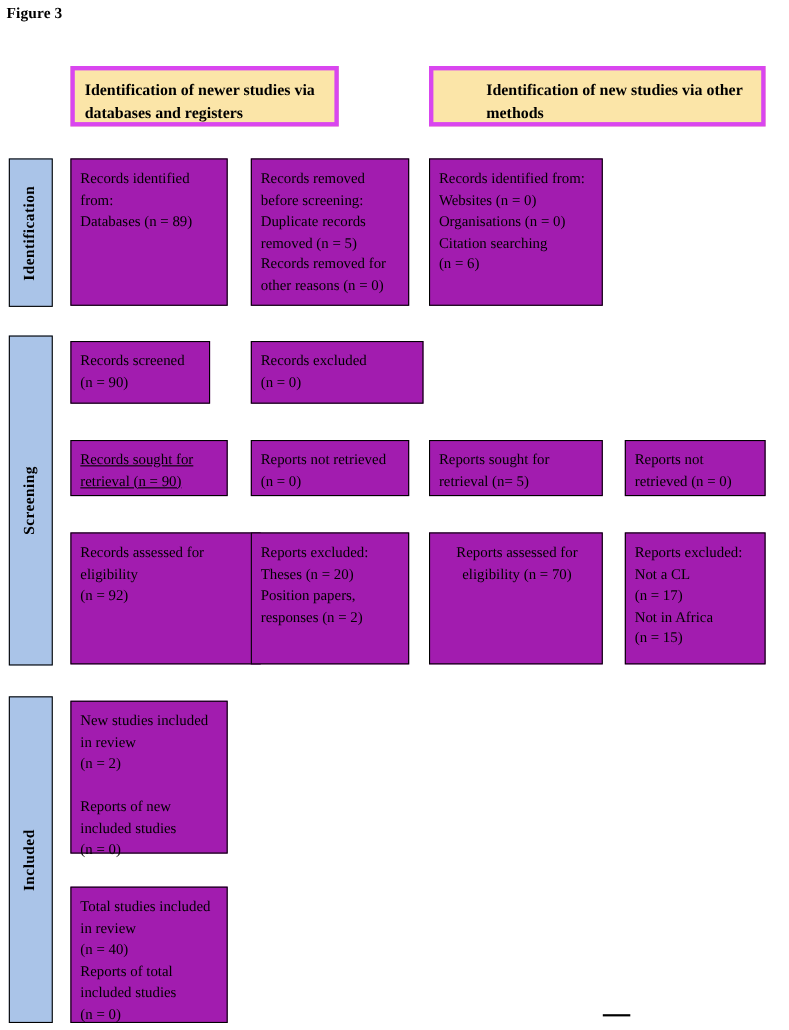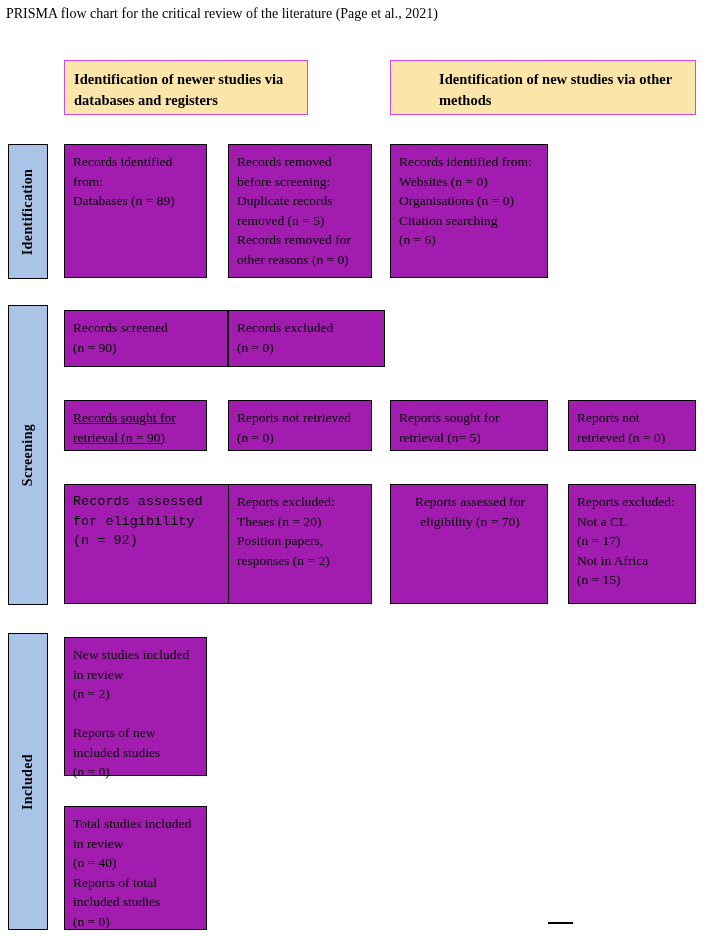--- a/index.html
+++ b/index.html
@@ -30,21 +30,21 @@
   }
   .caption-sub {
     font-size: 14px;
     line-height: 18px;
     margin-top: 1px;
   }
 
   .hdr {
     position: absolute;
     background: #fbe5a8;
-    border: 1px solid #d946ef;
+    border: 4px solid #d946ef;
     box-sizing: border-box;
     font-weight: bold;
     font-size: 14.5px;
     line-height: 21px;
     padding: 8px 0 0 9px;
   }
   #hdr-databases { left: 64px;  top: 60px; width: 244px; height: 55px; }
   #hdr-other     { left: 390px; top: 60px; width: 306px; height: 55px; padding-left: 48px; }
 
   .band {
@@ -81,21 +81,21 @@
   .stub {
     position: absolute;
     background: #000000;
     height: 2px;
   }
 </style>
 </head>
 <body>
 
 <div class="caption-block">
-  <div class="caption-sub">PRISMA flow chart for the critical review of the literature (Page et al., 2021)</div>
+  <div class="caption-title">Figure 3</div>
 </div>
 
 <div class="hdr" id="hdr-databases">Identification of newer studies via databases and registers</div>
 <div class="hdr" id="hdr-other">Identification of new studies via other methods</div>
 
 <div class="band" id="band-identification">
   <span class="band-label">Identification</span>
 </div>
 <div class="band" id="band-screening">
   <span class="band-label">Screening</span>
@@ -108,32 +108,32 @@
 Databases (n = 89)</div>
 <div class="box" style="left:228px; top:144px; width:144px; height:134px;">Records removed before screening:
 Duplicate records removed (n = 5)
 Records removed for other reasons (n = 0)</div>
 <div class="box" style="left:390px; top:144px; width:158px; height:134px;">Records identified from:
 Websites (n = 0)
 Organisations (n = 0)
 Citation searching
 (n = 6)</div>
 
-<div class="box" style="left:64px;  top:310px; width:164px; height:57px;">Records screened
+<div class="box" style="left:64px;  top:310px; width:127px; height:57px;">Records screened
 (n = 90)</div>
 <div class="box" style="left:228px; top:310px; width:157px; height:57px;">Records excluded
 (n = 0)</div>
 
 <div class="box" style="left:64px;  top:400px; width:143px; height:51px;text-decoration:underline;">Records sought for retrieval (n = 90)</div>
 <div class="box" style="left:228px; top:400px; width:144px; height:51px;">Reports not retrieved
 (n = 0)</div>
 <div class="box" style="left:390px; top:400px; width:158px; height:51px;">Reports sought for retrieval (n= 5)</div>
 <div class="box" style="left:568px; top:400px; width:128px; height:51px;">Reports not retrieved (n = 0)</div>
 
-<div class="box" style="left:64px;  top:484px; width:173px; height:120px;font-family:Liberation Mono, monospace;">Records assessed for eligibility
+<div class="box" style="left:64px;  top:484px; width:173px; height:120px;">Records assessed for eligibility
 (n = 92)</div>
 <div class="box" style="left:228px; top:484px; width:144px; height:120px;">Reports excluded:
 Theses (n = 20)
 Position papers, responses (n = 2)</div>
 <div class="box" style="left:390px; top:484px; width:158px; height:120px;text-align:center;">Reports assessed for eligibility (n = 70)</div>
 <div class="box" style="left:568px; top:484px; width:128px; height:120px;">Reports excluded:
 Not a CL
 (n = 17)
 Not in Africa
 (n = 15)</div>

